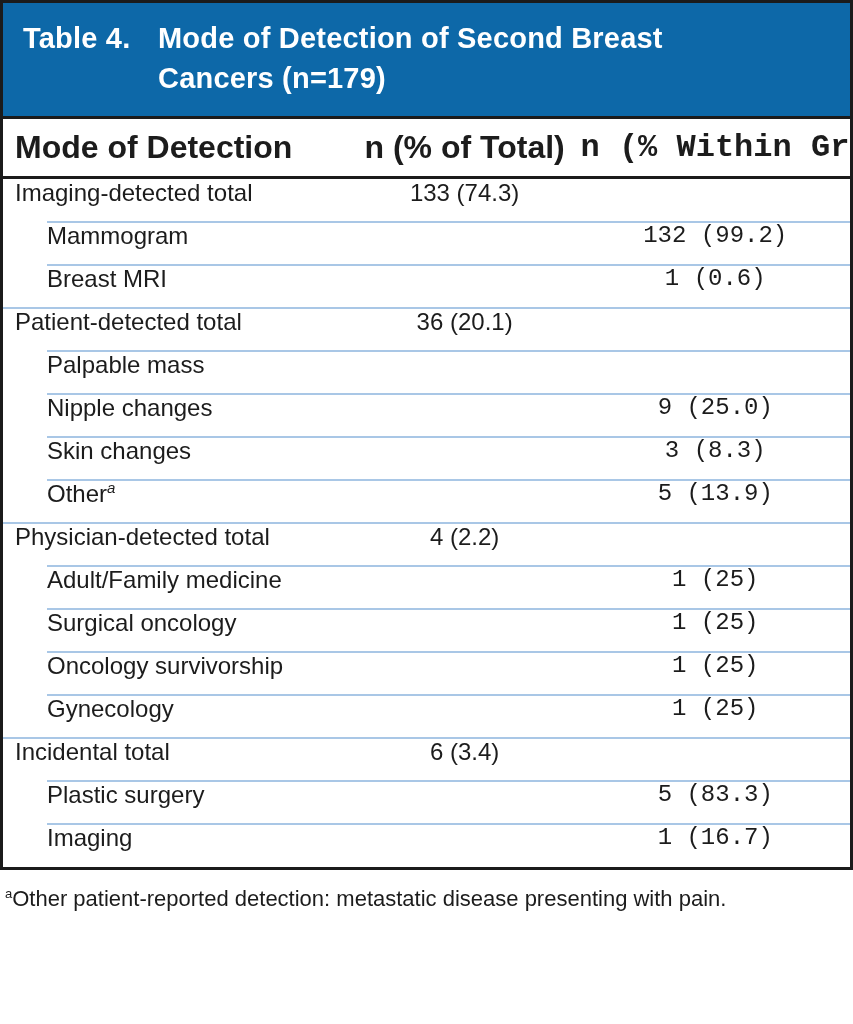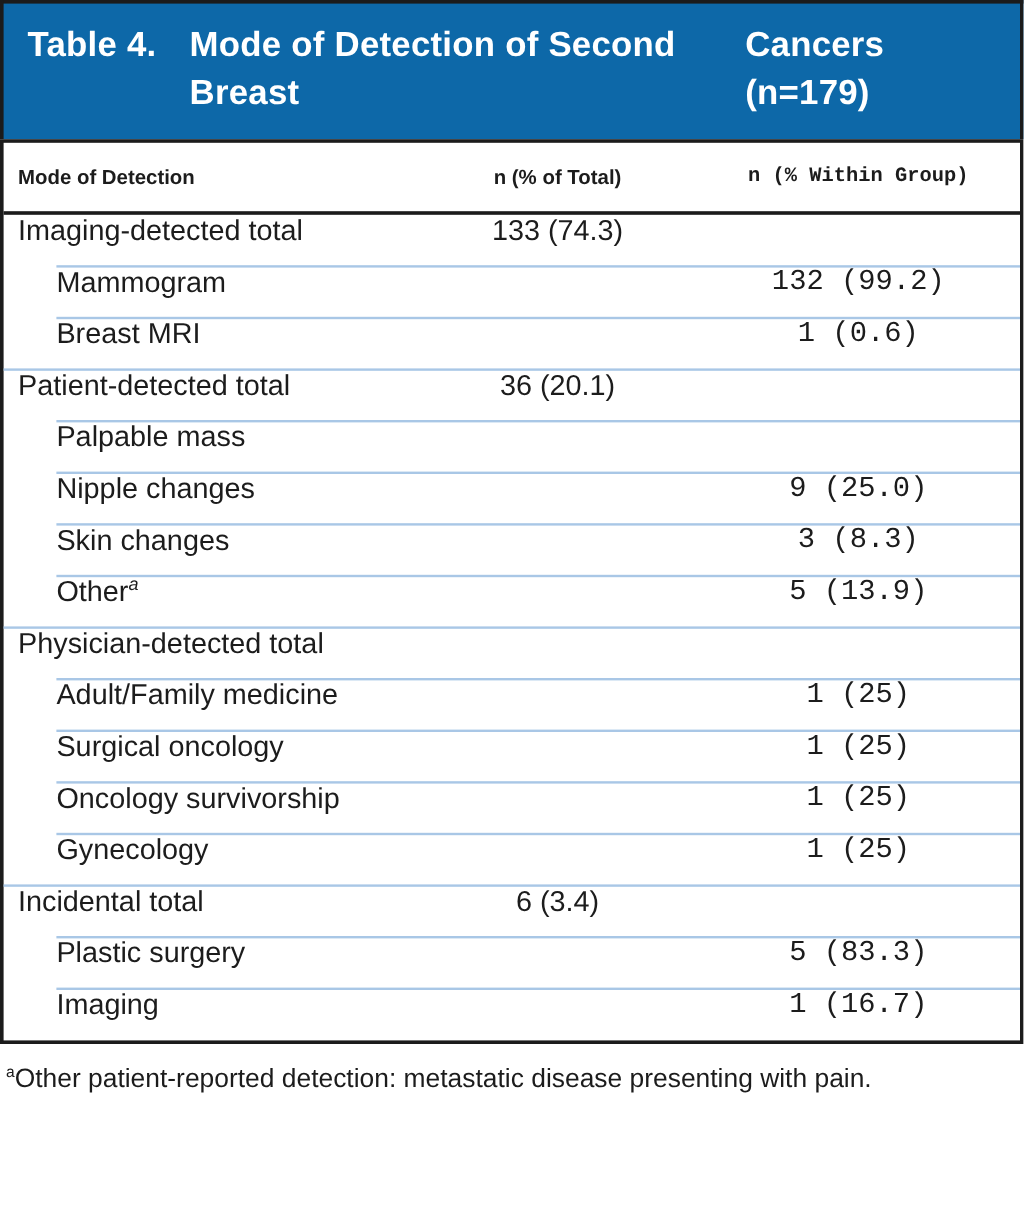--- a/index.html
+++ b/index.html
@@ -29,34 +29,34 @@
   }
   .title {
     display: flex;
     color: #ffffff;
     font-weight: bold;
     font-size: 29px;
     line-height: 40px;
     letter-spacing: 0.2px;
   }
   .t-prefix { flex: 0 0 135px; }
-  .t-lines { display: flex; flex-direction: row; }
+  .t-lines { display: flex; flex-direction: column; }
 
   
   .tbody {
     border: 3px solid var(--ink);
     border-top: 3px solid var(--ink);
     background: #ffffff;
   }
   .header-row {
     height: 60px;
     display: flex;
     align-items: center;
     font-weight: bold;
-    font-size: 17px;
+    font-size: 32px;
     border-bottom: 3px solid var(--ink);
   }
   .trow {
     position: relative;
     height: 43px;
     display: flex;
     align-items: flex-start;
     font-size: 24px;
   }
   .trow::before {
@@ -163,20 +163,21 @@
     </div>
 
     <div class="trow sub">
       <div class="cell c-label"><span>Other</span><sup class="marker">a</sup></div>
       <div class="cell c-total"></div>
       <div class="cell c-within">5 (13.9)</div>
     </div>
 
     <div class="trow group">
       <div class="cell c-label">Physician-detected total</div>
+      <div class="cell c-total">4 (2.2)</div>
       <div class="cell c-within"></div>
     </div>
 
     <div class="trow sub">
       <div class="cell c-label">Adult/Family medicine</div>
       <div class="cell c-total"></div>
       <div class="cell c-within">1 (25)</div>
     </div>
 
     <div class="trow sub">

